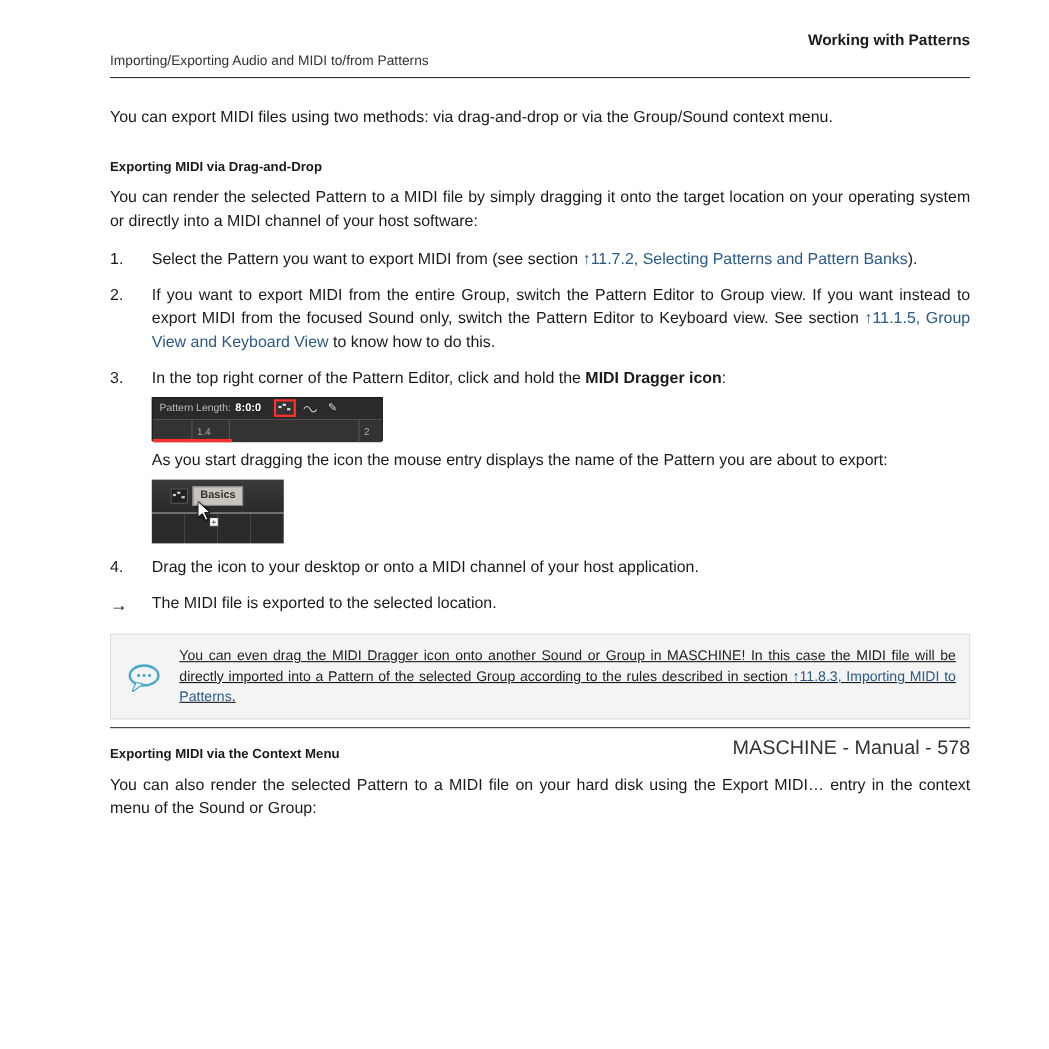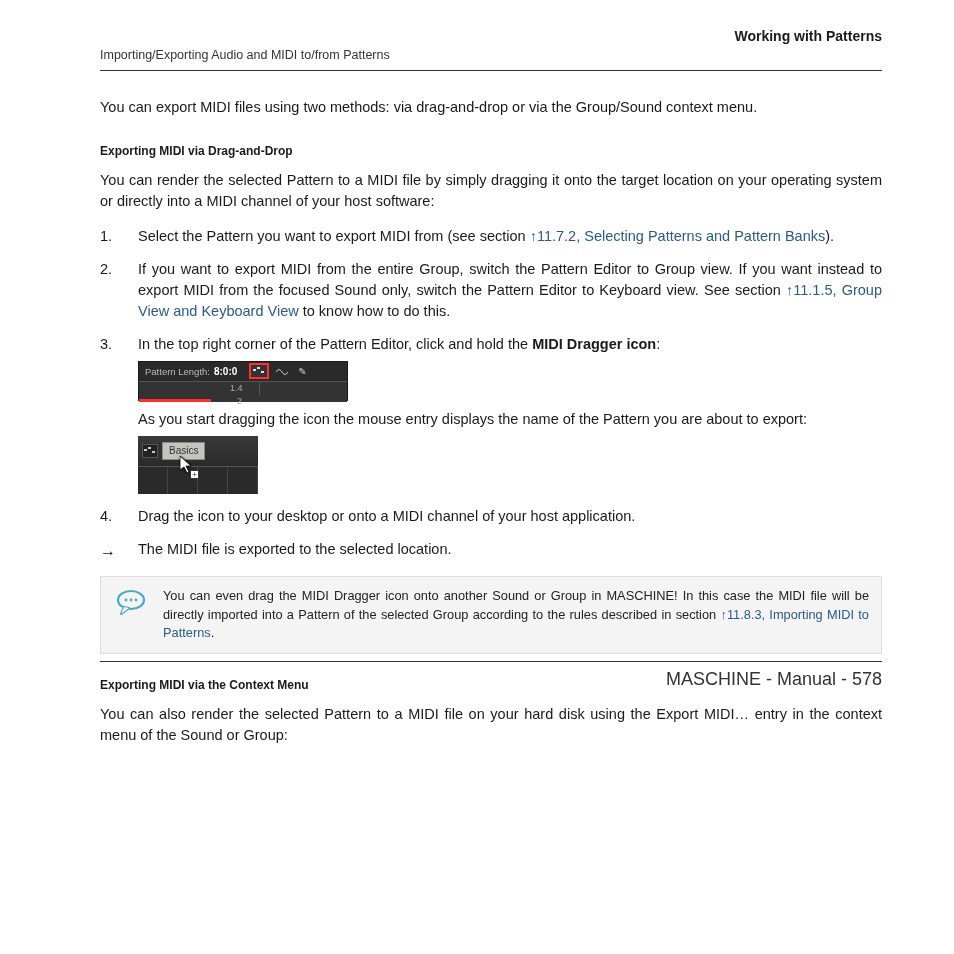--- a/index.html
+++ b/index.html
@@ -18,31 +18,31 @@
   .arrow { width: 20px; flex-shrink: 0; font-size: 16px; }
   .link { color: #2a5a8a; }
   .bold { font-weight: bold; }
   .fig { margin: 6px 0 8px 0; }
   .fig1 { width: 210px; height: 40px; background: #2c2c2c; border: 1px solid #1a1a1a; position: relative; font-size: 10px; color: #ccc; }
   .fig1-row1 { height: 20px; border-bottom: 1px solid #555; display: flex; align-items: flex-end; padding: 2px 6px; background: #2a2a2a; }
   .fig1-label { font-size: 9.5px; color: #bbb; }
   .fig1-val { color: #fff; margin-left: 4px; font-weight: bold; font-size: 10px; }
   .fig1-box { border: 2px solid #ff3030; width: 20px; height: 16px; margin-left: 12px; display:flex; align-items:center; justify-content:center; color:#fff; font-size:8px; background:#333; }
   .fig1-ico { margin-left: 6px; width: 14px; height: 14px; display: flex; align-items: center; justify-content: center; color: #ccc; font-size: 10px; }
-  .fig1-row2 { height: 20px; display: flex; align-items: center; background: #333; flex-direction: column; }
+  .fig1-row2 { height: 20px; display: flex; align-items: center; background: #333; }
   .fig1-cell { width: 34px; height: 100%; border-right: 1px solid #555; font-size: 9px; color: #aaa; display: flex; align-items: center; padding-left: 4px; }
   .fig1-red { position: absolute; left: 0; bottom: -2px; height: 3px; width: 72px; background: #ff3030; }
   .fig2 { width: 120px; height: 58px; position: relative; }
-  .fig2-top { height: 30px; background: linear-gradient(#3a3a3a,#2a2a2a); display:flex; align-items:center; padding-left:4px; gap:4px; }
+  .fig2-top { height: 30px; background: linear-gradient(#3a3a3a,#2a2a2a); display:flex; align-items:center; padding-left:17px; gap:4px;font-weight:bold; }
   .fig2-btn { width:16px; height:14px; background:#222; border:1px solid #555; display:flex; align-items:center; justify-content:center; color:#ddd; font-size:8px; }
   .fig2-label { background:#c7c4bd; color:#333; font-size:10px; padding:1px 6px; border:1px solid #888; }
   .fig2-cursor { position:absolute; left:42px; top:20px; color:#fff; font-size:14px; filter: drop-shadow(0 0 1px #000); }
   .fig2-plus { position:absolute; left:52px; top:34px; width:9px; height:9px; background:#fff; border:1px solid #333; font-size:8px; line-height:7px; text-align:center; color:#333; }
   .fig2-bottom { height:28px; background: repeating-linear-gradient(90deg,#2a2a2a,#2a2a2a 29px,#444 29px,#444 30px); border-top:1px solid #555; }
-  .callout { background: #f4f4f4; border: 1px solid #ddd; padding: 10px 12px; display: flex; gap: 14px; align-items: flex-start; margin: 4px 0 24px 0; }
+  .callout { background: #f4f4f4; border: 1px solid #ddd; padding: 10px 12px; display: flex; gap: 14px; align-items: center; margin: 4px 0 24px 0; text-decoration: underline; }
   .callout-icon { width: 36px; flex-shrink: 0; display: flex; align-items: flex-start; justify-content: center; padding-top: 2px; }
   .callout-text { font-size: 12.8px; line-height: 1.45; text-align: justify; color: #222; }
   .footer-hr { border: none; border-top: 1px solid #333; position: absolute; bottom: 58px; left: 100px; right: 72px; }
   .footer { position: absolute; bottom: 30px; right: 72px; font-size: 18px; color: #333; }
 </style>
 </head>
 <body>
 
 <div class="page">
   <div class="header-title">Working with Patterns</div>

